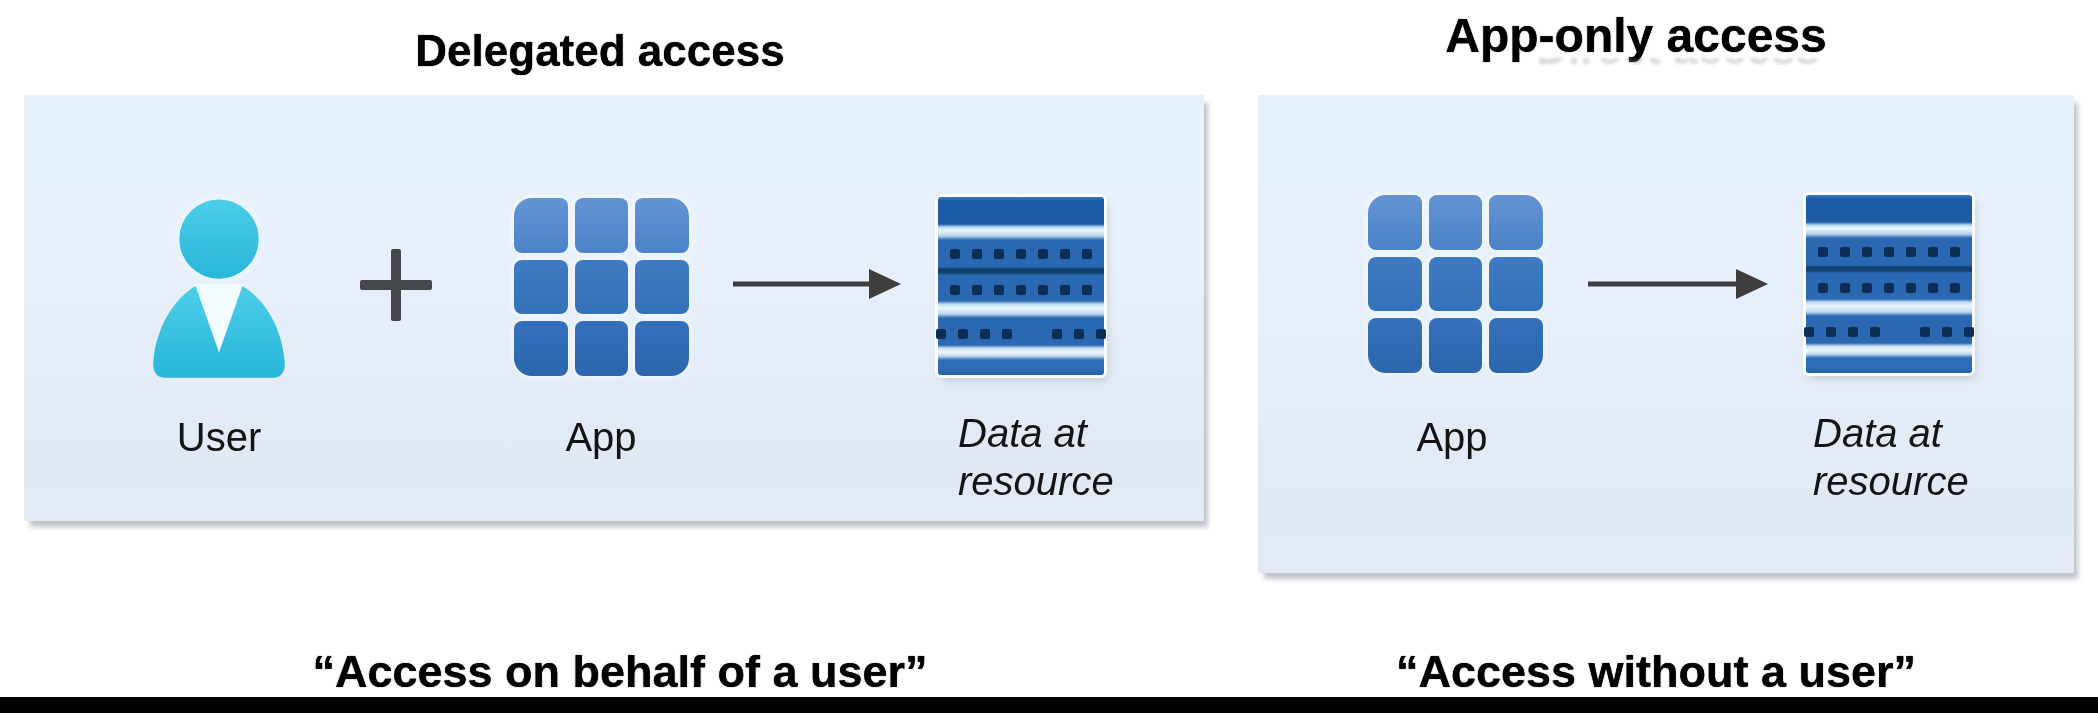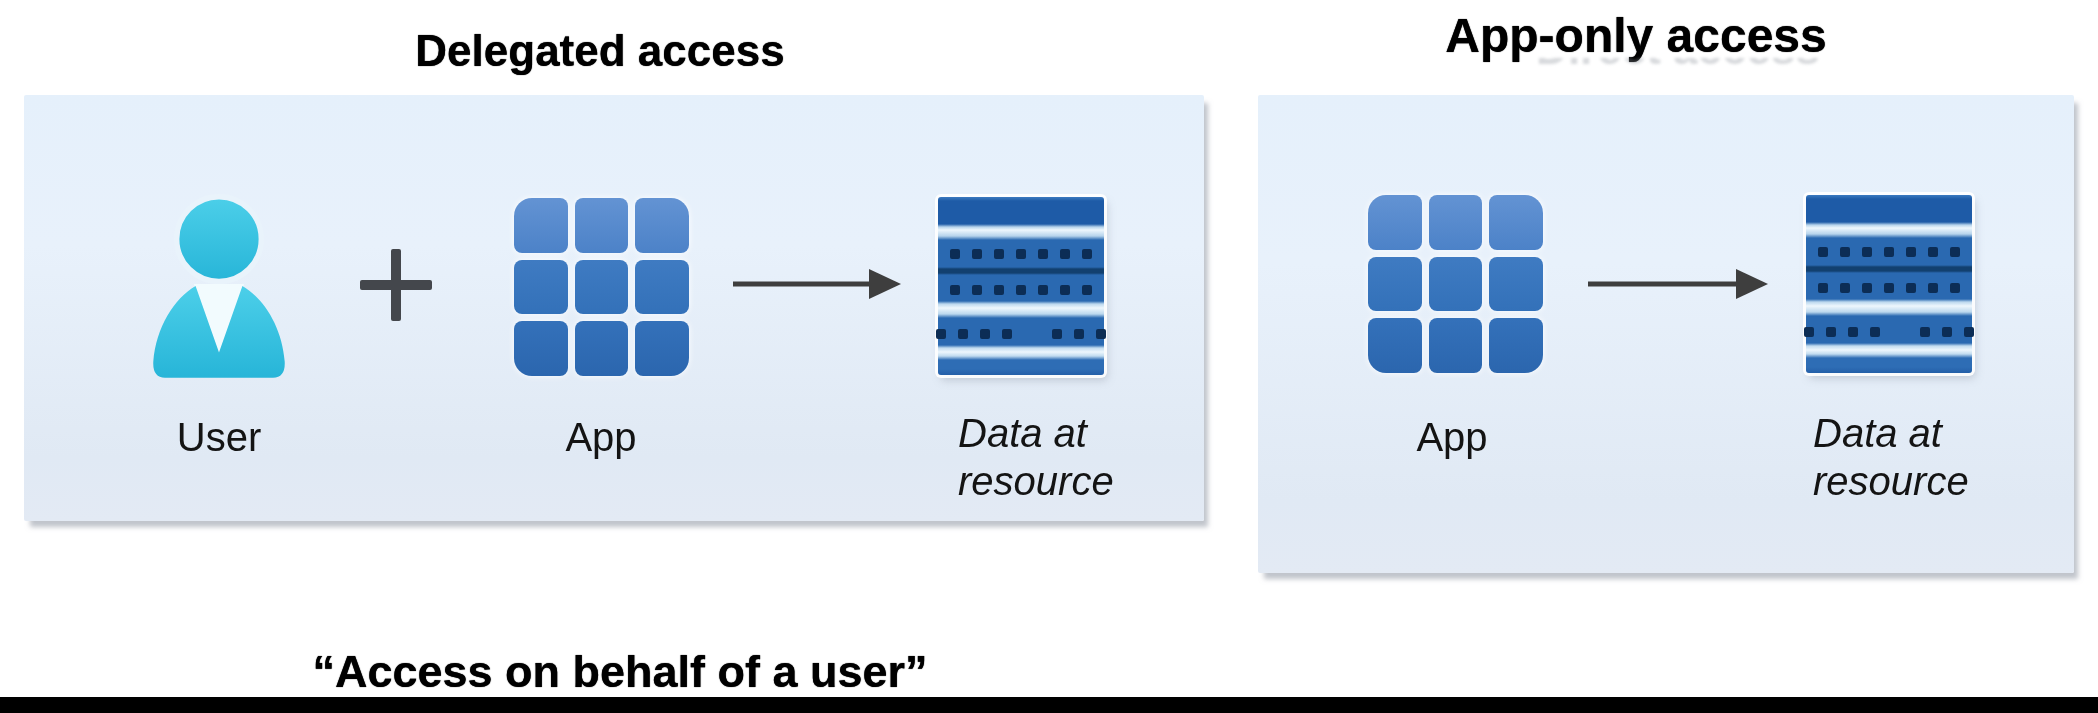--- a/index.html
+++ b/index.html
@@ -252,15 +252,16 @@
           <div class="dot"></div>
           <div class="dot"></div>
         </div>
     </div>
 
     <div class="icon-label lbl-center lbl-app-r">App</div>
     <div class="icon-label lbl-res lbl-res-r">Data at resource</div>
   </div>
 
   <div class="caption caption-left">“Access on behalf of a user”</div>
+  <div class="caption caption-right">“Access without a user”</div>
 
   <div class="bottom-bar"></div>
 </div>
 
 </body></html>

